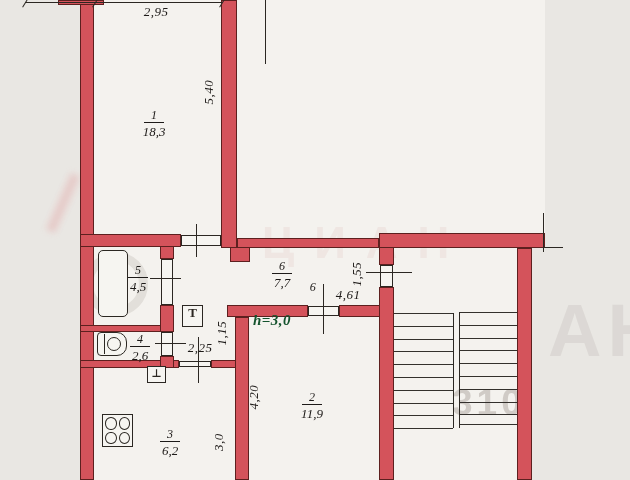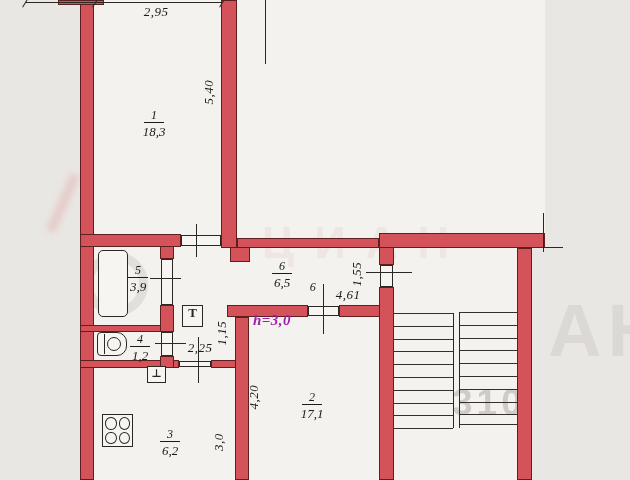--- a/index.html
+++ b/index.html
@@ -105,43 +105,43 @@
         <i></i>
       </span>
   </div>
 
   <div class="rlabel" style="left:126px;top:105px;width:56px;">
     <span class="n">1</span>
     <span class="a">18,3</span>
   </div>
   <div class="rlabel" style="left:116px;top:260px;width:44px;">
     <span class="n">5</span>
-    <span class="a">3,9</span>
+    <span class="a">4,5</span>
   </div>
   <div class="rlabel" style="left:258px;top:256px;width:48px;">
     <span class="n">6</span>
-    <span class="a">6,5</span>
+    <span class="a">7,7</span>
   </div>
   <div class="rlabel" style="left:118px;top:329px;width:44px;">
     <span class="n">4</span>
-    <span class="a">1,2</span>
+    <span class="a">2,6</span>
   </div>
   <div class="rlabel" style="left:146px;top:424px;width:48px;">
     <span class="n">3</span>
     <span class="a">6,2</span>
   </div>
   <div class="rlabel" style="left:286px;top:387px;width:52px;">
     <span class="n">2</span>
-    <span class="a">17,1</span>
+    <span class="a">11,9</span>
   </div>
 
   <div class="dim" style="left:128px;top:4px;width:56px;">2,95</div>
   <div class="dim vdim" style="left:187px;top:84px;width:44px;">5,40</div>
   <div class="dim vdim" style="left:335px;top:266px;width:44px;">1,55</div>
   <div class="dim" style="left:322px;top:287px;width:52px;">4,61</div>
   <div class="dim vdim" style="left:200px;top:325px;width:44px;">1,15</div>
   <div class="dim" style="left:183px;top:340px;width:34px;">2,25</div>
   <div class="dim vdim" style="left:232px;top:389px;width:44px;">4,20</div>
   <div class="dim vdim" style="left:197px;top:434px;width:44px;">3,0</div>
   <div class="dim" style="left:305px;top:280px;width:16px;font-size:12px;">6</div>
-  <div class="dim" style="left:246px;top:312px;width:52px;font-weight:bold;font-size:15px;color:#a21caf;">h=3,0</div>
+  <div class="dim" style="left:246px;top:312px;width:52px;font-weight:bold;font-size:15px;color:#14532d;">h=3,0</div>
 
 </div>
 
 </body></html>

